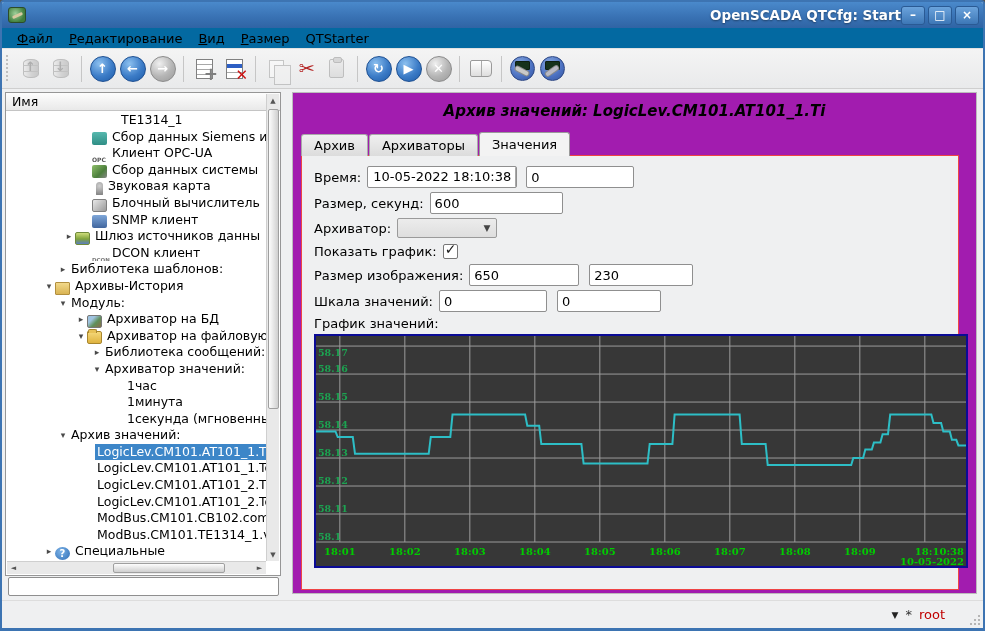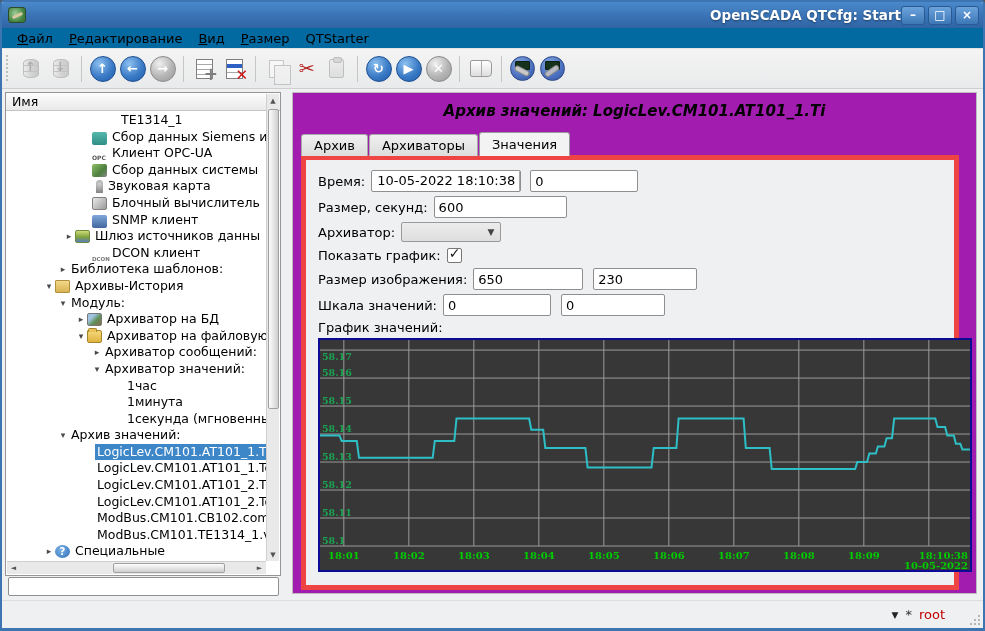--- a/index.html
+++ b/index.html
@@ -65,21 +65,21 @@
   .qts.alt::after { background:#b9b9c4; transform:rotate(-35deg); }
 
   
   .content { position:absolute; left:0; top:88px; bottom:28px; right:0; display:flex; }
   .left-col { width:284px; flex:none; position:relative; padding:2px 0 0 3px; }
 
   .tree { position:relative; width:276px; height:484px; background:#fff; border:1px solid #969696; overflow:hidden; }
   .tree-header { height:18px; background:linear-gradient(#fdfdfd,#e9e9e9); border-bottom:1px solid #c4c4c4;
     font-size:12.5px; padding:1px 0 0 6px; }
   .tree-items { position:absolute; left:1px; top:19px; right:14px; bottom:14px; overflow:hidden; }
-  .trow { height:16.6px; line-height:16.6px; display:flex; align-items:center; white-space:nowrap; font-size:12.5px; overflow:hidden; }
+  .trow { height:16.6px; line-height:16.6px; display:flex; align-items:flex-end; white-space:nowrap; font-size:12.5px; overflow:hidden; }
   .trow .arrow { width:12px; flex:none; font-size:9px; color:#4a4a4a; text-align:center; }
   .trow .ti { width:15px; height:13px; flex:none; margin-right:3px; position:relative; }
   .trow .lbl { padding:0 2px; }
   .trow.sel .lbl { background:#3d86c8; color:#fff; flex:1; }
   .trow.it .lbl { }
 
   .ti-siemens { background:linear-gradient(#57b8ae,#2f8e85); border-radius:2px; height:7px; margin-top:3px; }
   .ti-opc::after { content:"OPC"; position:absolute; font-size:6px; font-weight:bold; color:#555; top:3px; left:0; }
   .ti-sound { background:radial-gradient(circle at 50% 30%, #cfcfcf, #7e7e7e); width:7px !important; border-radius:4px 4px 1px 1px; margin-left:4px; }
   .ti-system { background:linear-gradient(135deg,#8fbf6a,#4c7f3c 60%, #888); border-radius:2px; }
@@ -108,21 +108,21 @@
   .left-input { position:absolute; left:6px; bottom:4px; width:271px; height:19px; border:1px solid #8f8f8f; border-radius:2px;
     background:#fff; font-size:12px; padding:0 4px; font-family:inherit; }
 
   
   .right-panel { flex:1; margin:2px 6px 6px 6px; border:1px solid #bcbcbc; background:#a21caf; position:relative; overflow:hidden; }
   .main-title { text-align:center; font-size:15px; font-weight:bold; font-style:italic; margin-top:9px; height:22px; }
   .tabbar { display:flex; align-items:flex-end; margin:8px 0 0 8px; height:24px; position:relative; z-index:2; }
   .tab { padding:3px 12px 3px 12px; font-size:13px; border:1px solid #a9a9a9; border-bottom:none; border-radius:3px 3px 0 0;
     background:linear-gradient(#f0f0f0,#dcdcdc); margin-right:1px; height:22px; }
   .tab.active { background:#f3f3f3; height:24px; padding-top:4px; border-color:#9a9a9a; }
-  .tab-panel { border:5px solid #ef4444; margin:-1px 17px 0 8px; height:435px; background:#eff0f1; padding-top:10px; position:relative; z-index:1; }
+  .tab-panel { border:1px solid #ef4444; margin:-1px 17px 0 8px; height:435px; background:#eff0f1; padding-top:10px; position:relative; z-index:1; }
 
   .frow { display:flex; align-items:center; margin:0 0 4px 12px; height:22px; font-size:13px; }
   .frow label { margin-right:6px; }
   .tinput { height:22px; border:1px solid #8f8f8f; border-radius:2px; background:#fff; font-size:13px; padding:0 4px; font-family:inherit; }
   .combo { display:flex; width:150px; height:22px; border:1px solid #8f8f8f; border-radius:2px; background:#fff; overflow:hidden; }
   .combo .ctext { flex:1; padding:2px 4px 0 5px; font-size:13px; white-space:nowrap; }
   .combo .carrow { width:20px; border-left:1px solid #a8a8a8; background:linear-gradient(#f6f6f6,#dcdcdc);
     display:flex; align-items:center; justify-content:center; font-size:9px; color:#444; }
   .select { display:flex; width:100px; height:20px; border:1px solid #9a9a9a; border-radius:2px; background:linear-gradient(#ececec,#dedede); }
   .select .ctext { flex:1; }
@@ -308,21 +308,21 @@
               <span class="ti ti-dbarch"></span>
               <span class="lbl">Архиватор на БД</span>
             </div>
             <div class="trow" style="padding-left: 68px;">
               <span class="arrow">▾</span>
               <span class="ti ti-filearch"></span>
               <span class="lbl">Архиватор на файловую</span>
             </div>
             <div class="trow it" style="padding-left: 84px;">
               <span class="arrow">▸</span>
-              <span class="lbl">Архиватор сообщений:</span>
+              <span class="lbl">Библиотека сообщений:</span>
             </div>
             <div class="trow it" style="padding-left: 84px;">
               <span class="arrow">▾</span>
               <span class="lbl">Архиватор значений:</span>
             </div>
             <div class="trow" style="padding-left: 106px;">
               <span class="arrow"></span>
               <span class="lbl">1час</span>
             </div>
             <div class="trow" style="padding-left: 106px;">

